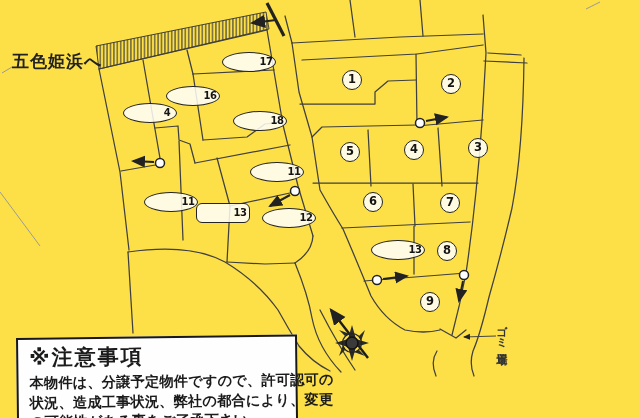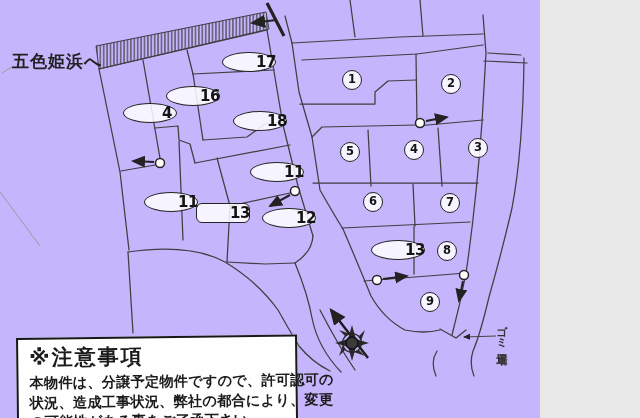--- a/index.html
+++ b/index.html
@@ -1,18 +1,18 @@
 <!DOCTYPE html>
 <html><head>
 <meta charset="utf-8">
 <style>
   html,body{margin:0;padding:0;background:#e8e8e8;}
   .stage{
-    position:relative;width:540px;height:418px;overflow:hidden;
-    background:#c4b5fd;
+    position:relative;width:640px;height:418px;overflow:hidden;
+    background:#fde047;
     font-family:"Liberation Sans","DejaVu Sans",sans-serif;
     color:#1b1b1b;
   }
   svg.lines{position:absolute;left:0;top:0;}
   .jp{font-weight:bold;color:#222;}
   .dest-label{
     position:absolute;left:12px;top:50px;font-size:17px;letter-spacing:1px;
   }
   .handover{
     position:absolute;left:44px;top:317px;font-size:19px;letter-spacing:1.5px;white-space:nowrap;
@@ -21,21 +21,21 @@
     position:absolute;left:494px;top:317px;height:60px;
     writing-mode:vertical-rl;text-orientation:mixed;
     font-size:11px;font-weight:bold;letter-spacing:1px;color:#333;
   }
   .lot{
     position:absolute;width:18px;height:18px;border:1.6px solid #242424;border-radius:50%;
     background:rgba(255,255,255,.85);
     display:flex;align-items:center;justify-content:center;
     font:bold 11.5px "DejaVu Sans",sans-serif;color:#141414;line-height:1;
   }
-  .lot.two{font-size:15px;letter-spacing:-0.5px;padding-left:34px;}
+  .lot.two{font-size:10px;letter-spacing:-0.5px;padding-left:34px;}
   .notice{
     position:absolute;left:16px;top:338px;width:281px;height:90px;
     border:2.2px solid #181818;background:#fefefe;
     transform:rotate(-0.7deg);transform-origin:top left;
     padding:4px 8px 0 11px;box-sizing:border-box;
   }
   .notice-title{font-size:21px;font-weight:bold;letter-spacing:2px;margin:0 0 2px 0;}
   .notice-body{font-size:14.2px;font-weight:bold;line-height:19.5px;letter-spacing:.2px;white-space:nowrap;}
 </style>
 </head>

